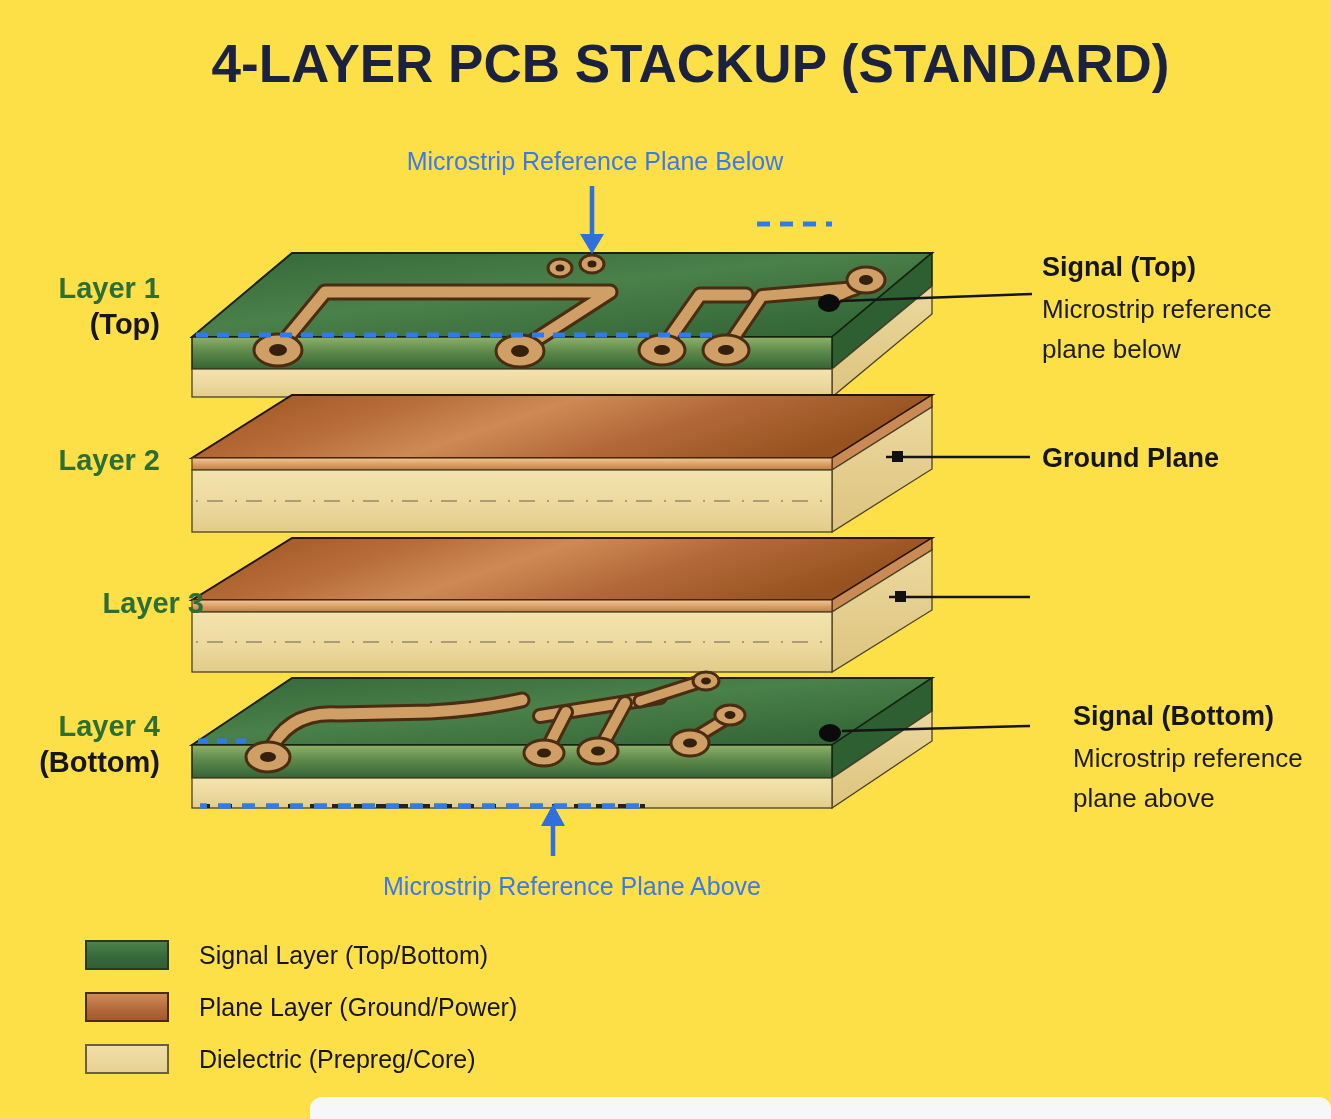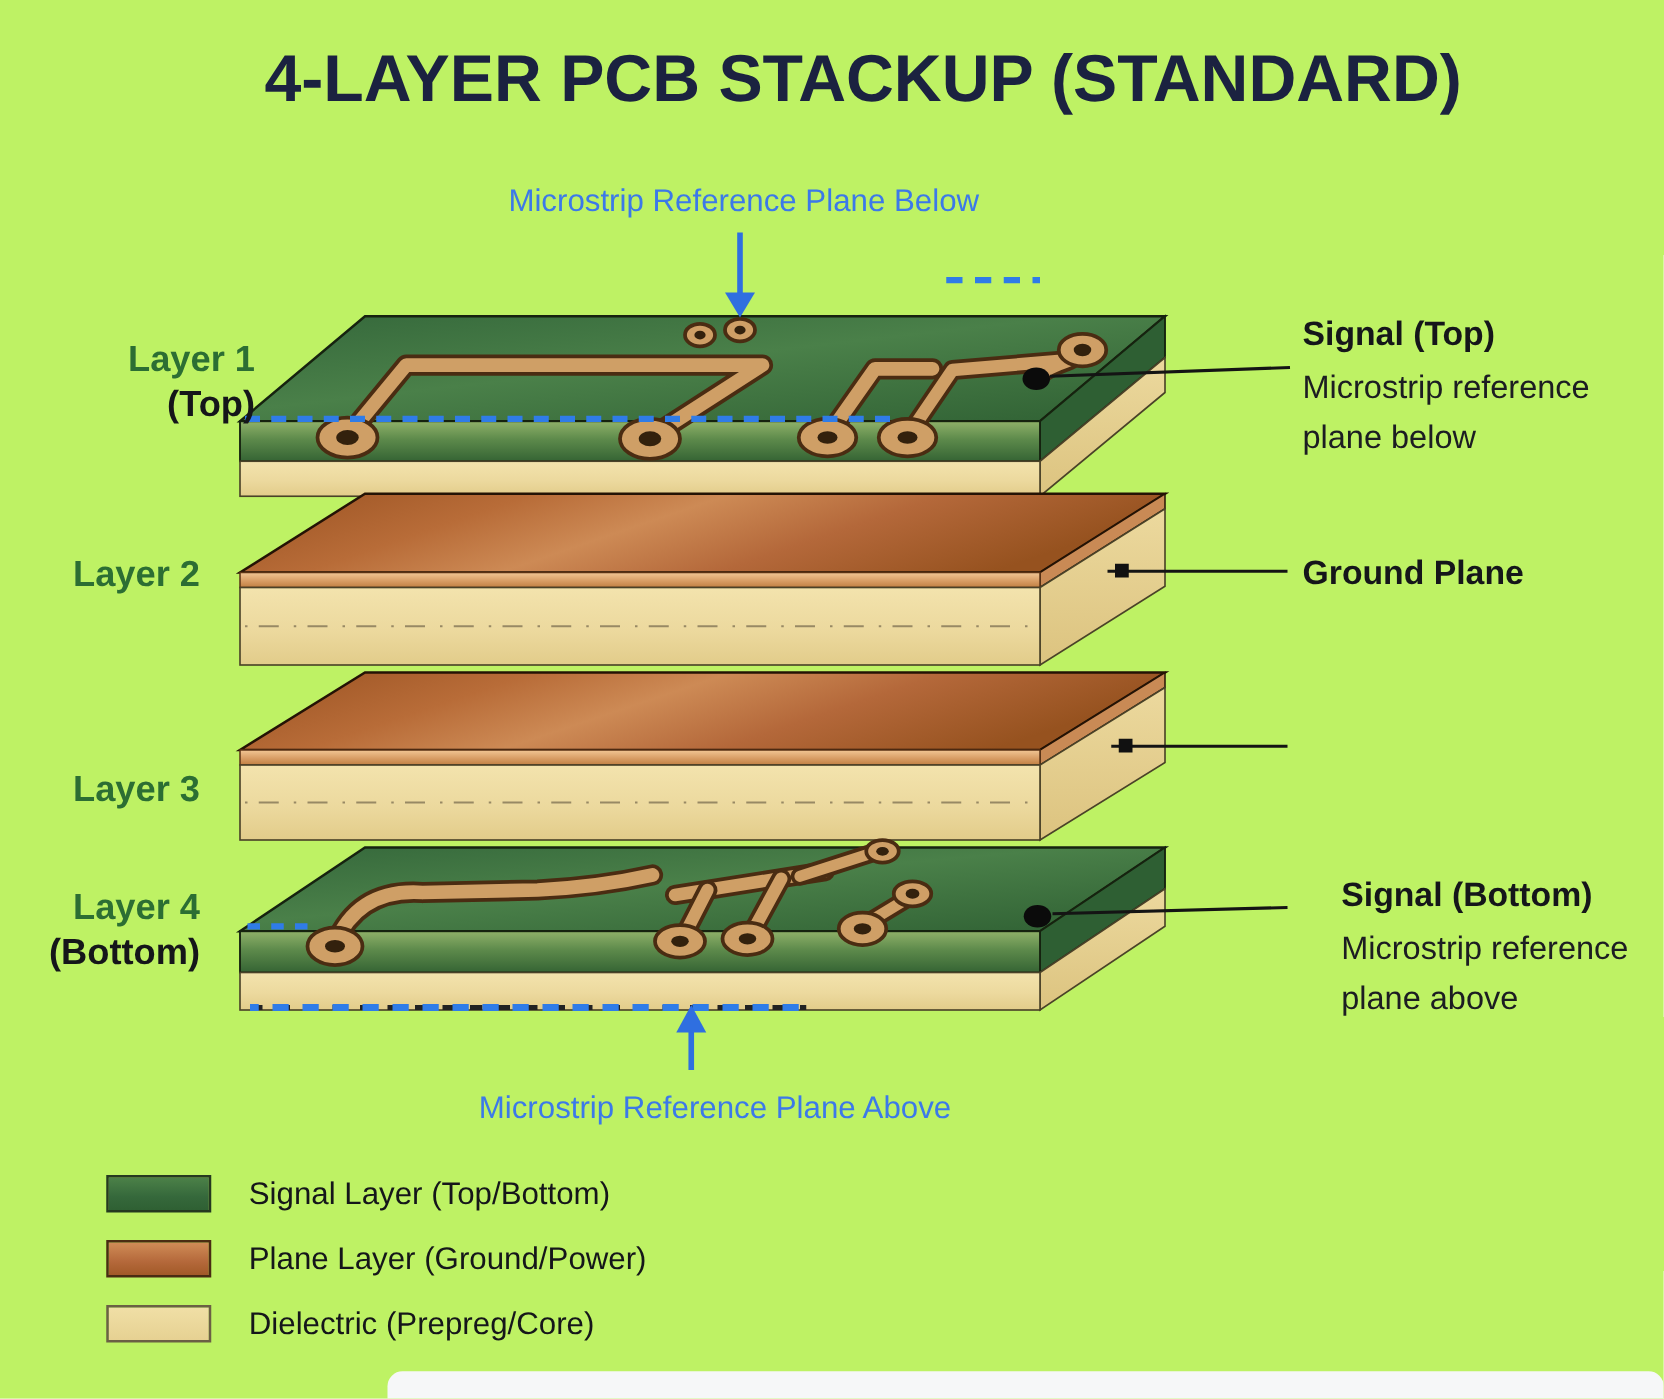--- a/index.html
+++ b/index.html
@@ -1,36 +1,36 @@
 <!DOCTYPE html>
 <html><head>
 <meta charset="utf-8">
 <style>
   html,body{margin:0;padding:0;background:#ffffff;}
   .canvas{
-    position:relative;width:1331px;height:1119px;background:#bef264;
+    position:relative;width:1331px;height:1119px;background:#fde047;
     font-family:"Liberation Sans", sans-serif;overflow:hidden;
   }
   .abs{position:absolute;}
   .title{
     top:36px;left:0;width:1331px;padding-left:50px;box-sizing:border-box;
     text-align:center;font-size:53px;font-weight:800;letter-spacing:0px;
     color:#1b2240;line-height:56px;white-space:nowrap;
   }
   .annotation{
     color:#3c79e9;font-size:25px;font-weight:500;text-align:center;white-space:nowrap;
   }
   .ann-top{top:147px;left:300px;width:590px;}
   .ann-bottom{top:872px;left:287px;width:570px;}
   .side-label{width:160px;text-align:right;line-height:36px;white-space:nowrap;}
   .side-label .lname{color:#2c6e33;font-size:29px;font-weight:700;}
   .side-label .lqual{color:#15161a;font-size:29px;font-weight:700;}
-  .sl1{top:270px;left:0px;padding-left:44px;}
+  .sl1{top:270px;left:0px;}
   .sl2{top:442px;left:0px;}
-  .sl3{top:614px;left:0px;}
+  .sl3{top:585px;left:0px;padding-left:44px;}
   .sl4{top:708px;left:0px;}
   .callout{left:1042px;width:262px;}
   .callout .ctitle{color:#15161a;font-size:27px;font-weight:700;margin-bottom:6px;white-space:nowrap;}
   .callout .cdesc{color:#1c1d22;font-size:26px;font-weight:400;line-height:40px;}
   .co1{top:252px;}
   .co2{top:443px;}
   .co3{top:582px;}
   .co4{top:701px;margin-left:31px;}
   .legend{left:85px;top:941px;}
   .legend-row{display:flex;align-items:center;margin-bottom:24px;height:28px;}

